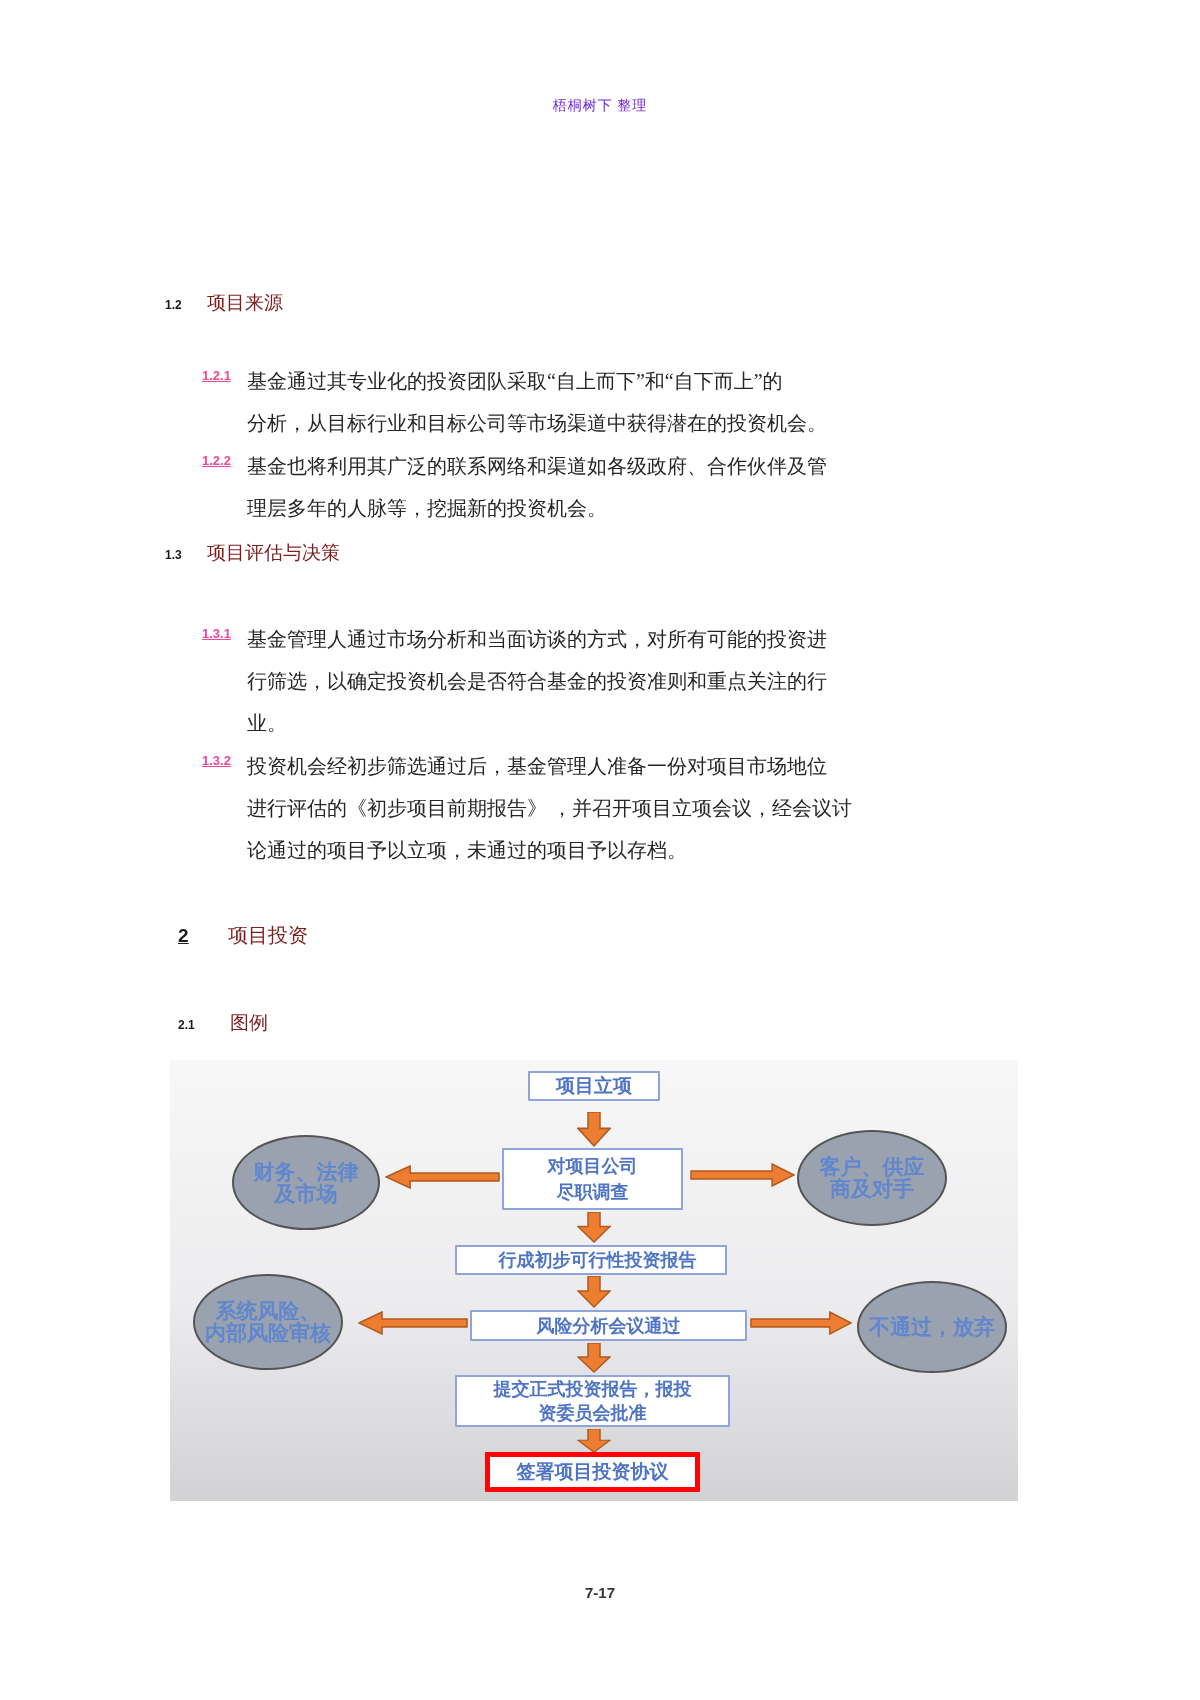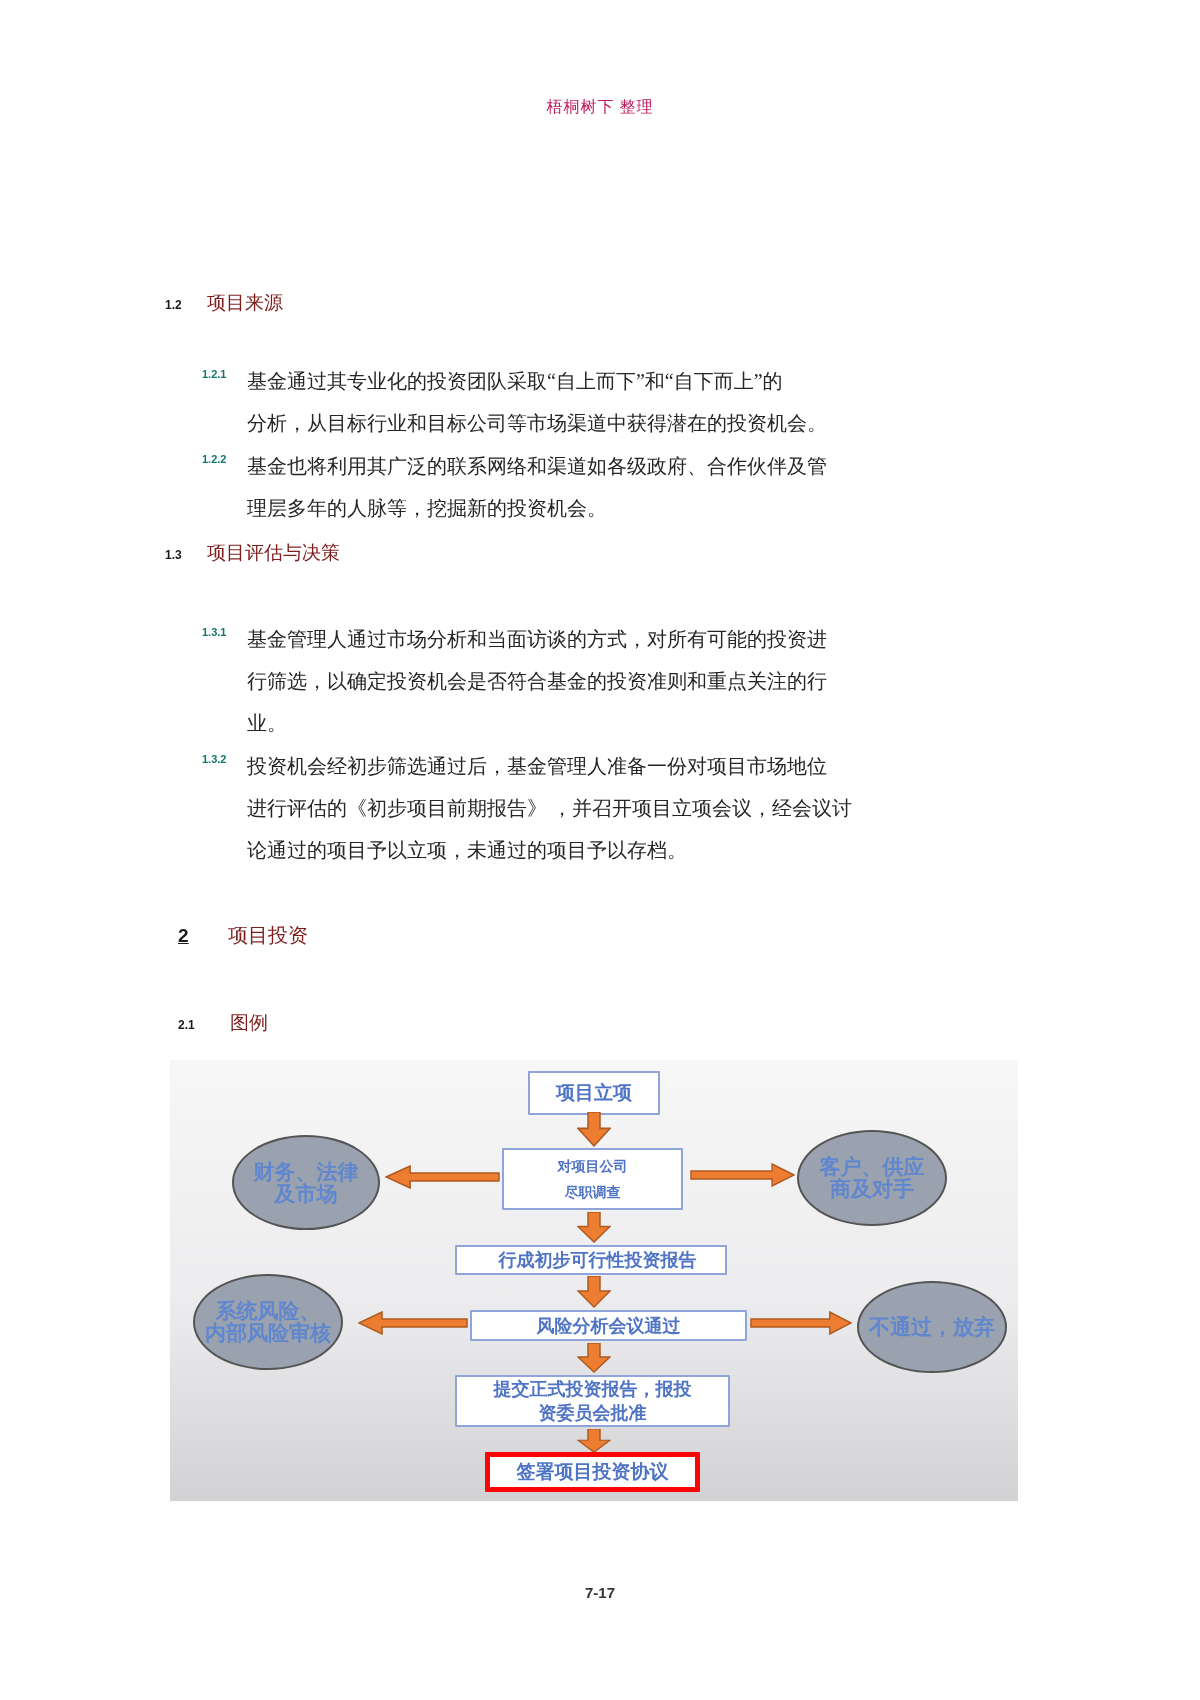--- a/index.html
+++ b/index.html
@@ -3,38 +3,38 @@
 <meta charset="utf-8">
 <style>
   html,body { margin:0; padding:0; background:#ffffff; }
   .page {
     position:relative; width:1200px; height:1700px;
     background:#ffffff; overflow:hidden;
     font-family:"Liberation Serif", serif; color:#262626;
   }
   .watermark {
     position:absolute; top:97px; left:0; width:100%;
-    text-align:center; font-size:16px; color:#be185d;
+    text-align:center; font-size:14px; color:#6d28d9;
     font-family:"Liberation Serif", serif; letter-spacing:1px;
   }
   
   .heading { position:absolute; display:flex; align-items:baseline; }
   .heading .num {
     font-family:"Liberation Sans", sans-serif; font-weight:bold;
     color:#1a1a1a; font-size:12px; flex:0 0 auto;
   }
   .heading .title { font-size:19px; color:#7f1d1d; }
   .h-l1 { left:165px; }
   .h-l1 .num { width:42px; }
   .h2 .num { font-size:19px; text-decoration:underline; }
   .h2 .title { font-size:20px; }
   .item { position:absolute; left:202px; display:flex; }
   .item .num {
     font-family:"Liberation Sans", sans-serif; font-weight:bold;
-    font-size:11px; color:#0f766e; 
+    font-size:13px; color:#ec4899; text-decoration:underline;
     width:45px; flex:0 0 auto; padding-top:8px;
   }
   .item .lines { width:662px; }
   .item .line { font-size:20px; line-height:42px; white-space:nowrap; }
   
   .fc-panel {
     position:absolute; left:170px; top:1060px; width:848px; height:441px;
     background:linear-gradient(180deg, #f7f7f8 0%, #ececee 55%, #d2d2d4 100%);
   }
   .fc-box {
@@ -115,31 +115,31 @@
     <span class="title">项目投资</span>
   </div>
 
   <div class="heading" style="left:178px; top:1010px;">
     <span class="num" style="width:52px;">2.1</span>
     <span class="title">图例</span>
   </div>
 
   <div class="fc-panel">
 
-    <div class="fc-box" style="left:358px; top:11px; width:132px; height:44px; font-size:19px;">
+    <div class="fc-box" style="left:358px; top:11px; width:132px; height:30px; font-size:19px;">
       <span>项目立项</span>
     </div>
 
     <div class="fc-arrow" style="left:407px; top:52px; width:34px; height:35px;">
       <svg viewBox="0 0 34 32" preserveAspectRatio="none">
           <polygon points="11,0 23,0 23,15 33,15 17,31 1,15 11,15" fill="#ed7d31" stroke="#ae5a21" stroke-width="1.5"></polygon>
         </svg>
     </div>
 
-    <div class="fc-box" style="left:332px; top:88px; width:181px; height:62px; font-size:14px; line-height:26px;">
+    <div class="fc-box" style="left:332px; top:88px; width:181px; height:62px; font-size:18px; line-height:26px;">
       <span>对项目公司</span>
       <span>尽职调查</span>
     </div>
 
     <div class="fc-ellipse" style="left:62px; top:75px; width:148px; height:95px;">
       <span>财务、法律</span>
       <span>及市场</span>
     </div>
 
     <div class="fc-arrow" style="left:215px; top:105px; width:115px; height:24px;">

